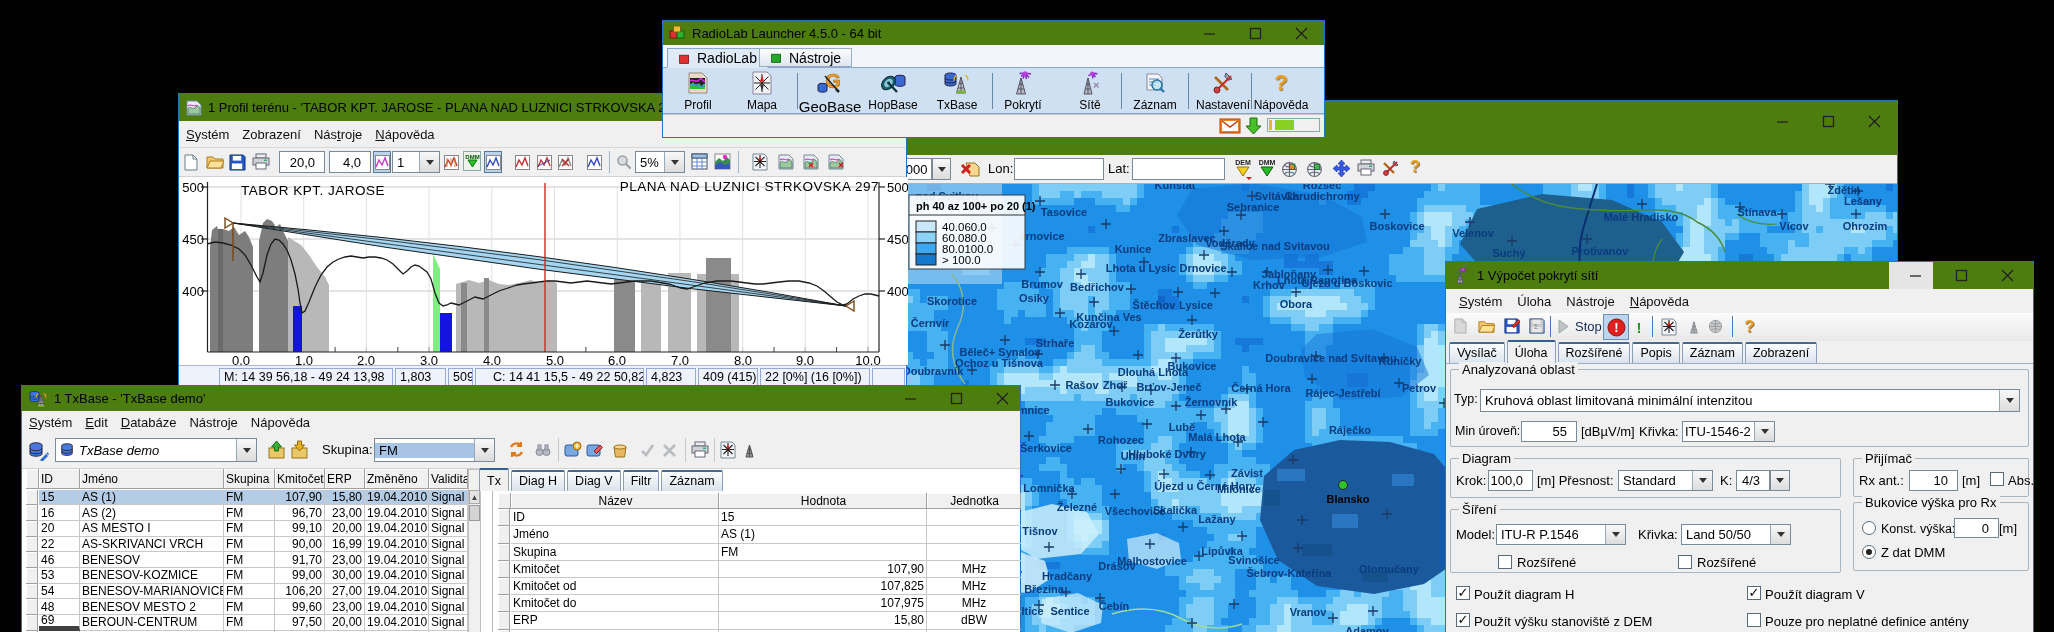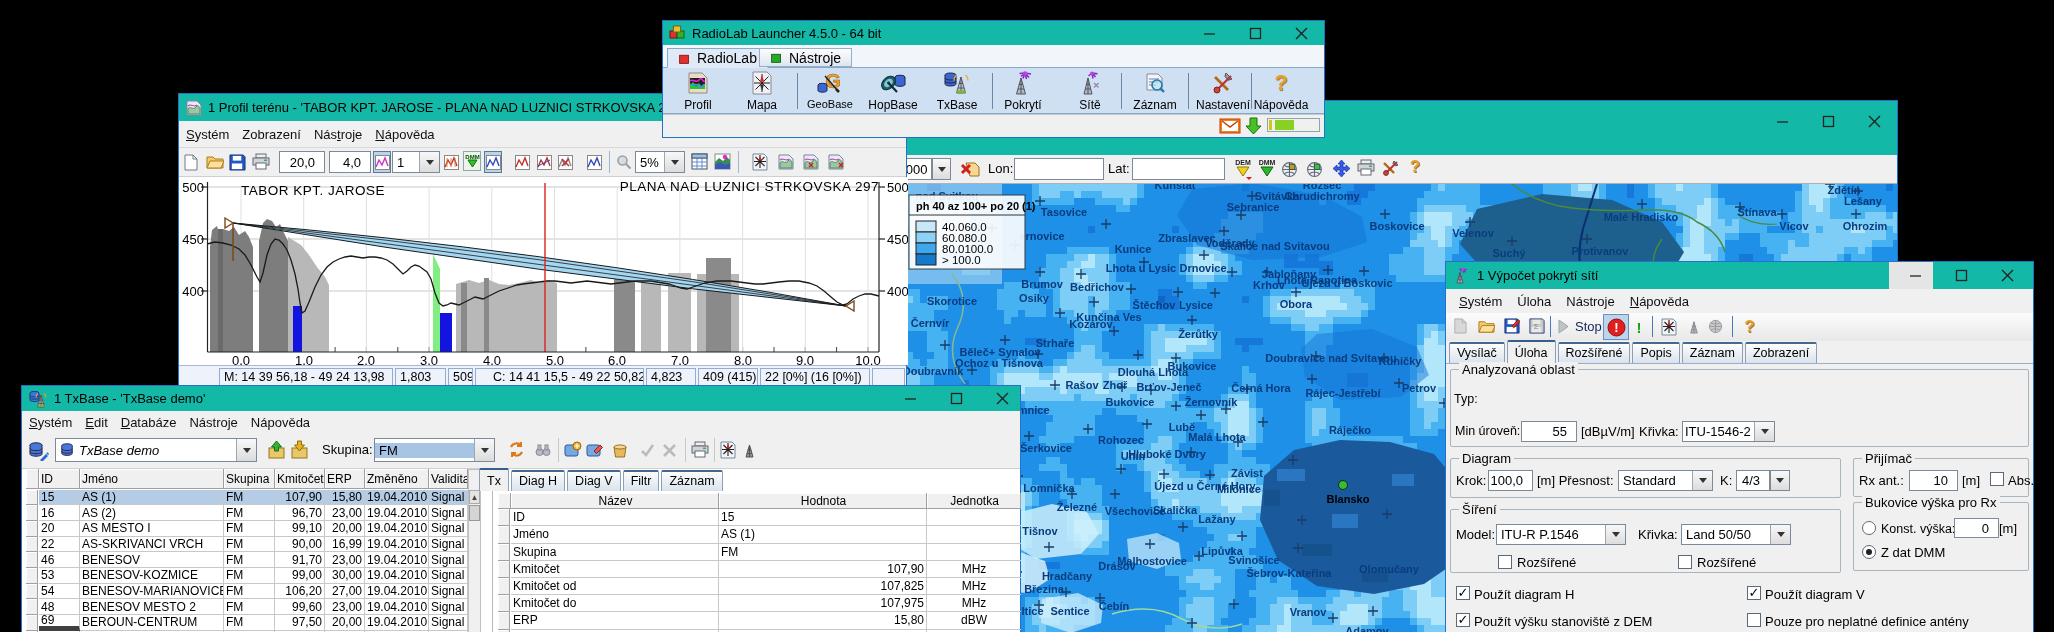--- a/index.html
+++ b/index.html
@@ -1,17 +1,17 @@
 <!DOCTYPE html>
 <html><head><meta charset="utf-8"><style>
 *{margin:0;padding:0;box-sizing:border-box}
 html,body{width:2054px;height:632px;background:#000;overflow:hidden;position:relative;
  font-family:"Liberation Sans",sans-serif;-webkit-font-smoothing:antialiased}
 .win{position:absolute;border:1px solid #2472c8;background:#f0f0f0}
-.tbar{position:absolute;left:0;right:0;top:0;background:#14b8a6;display:flex;align-items:center;color:#000}
+.tbar{position:absolute;left:0;right:0;top:0;background:#4d7c0f;display:flex;align-items:center;color:#000}
 .tbar .tt{font-size:13px;white-space:nowrap}
 .wbtns{position:absolute;top:0;display:flex}
 .wb{width:46px;height:100%;display:flex;align-items:center;justify-content:center}
 .menur{position:absolute;left:0;right:0;background:#f0f0f0;display:flex;align-items:center;font-size:13px;color:#101010}
 .menur span{margin-right:0;white-space:nowrap}
 .tbtn{position:absolute;display:flex;align-items:center;justify-content:center}
 .fld{position:absolute;background:#fff;border:1px solid #7a8a99;font-size:13px;color:#000;display:flex;align-items:center}
 .fld.num{justify-content:flex-end;padding-right:9px}
 .cmb{position:absolute;background:#fff;border:1px solid #7a8a99;font-size:13px;color:#000;display:flex;align-items:center}
 .cmb .tx{flex:1;padding-left:4px;white-space:nowrap;overflow:hidden}
@@ -2316,21 +2316,21 @@
       <div style="position:absolute;left:135px;top:2px;width:64px;height:43px;text-align:center">
 <div style="height:26px;display:flex;align-items:center;justify-content:center">
           <svg width="26" height="26" viewBox="0 0 26 26">
             <text x="16" y="18" font-size="20" font-weight="bold" fill="#f0a030" text-anchor="middle" stroke="#a06000" stroke-width="0.6">G</text>
             <ellipse cx="5.5" cy="15" rx="4.5" ry="1.7" fill="#3868d0" stroke="#224"></ellipse>
             <path d="M1,15 v5.5 c0,0.9 2,1.7 4.5,1.7 s4.5,-0.8 4.5,-1.7 v-5.5" fill="#3868d0" stroke="#224"></path>
             <path d="M8,6 L21,21" stroke="#222" stroke-width="1.5"></path>
             <path d="M19,19 l3,3" stroke="#222" stroke-width="2.5"></path>
           </svg>
         </div>
-<div style="font-size:11px;color:#000;margin-top:2px">GeoBase</div>
+<div style="font-size:15px;color:#000;margin-top:2px">GeoBase</div>
       </div>
       <div style="position:absolute;left:198px;top:2px;width:64px;height:43px;text-align:center">
 <div style="height:26px;display:flex;align-items:center;justify-content:center">
           <svg width="26" height="26" viewBox="0 0 26 26">
             <ellipse cx="20" cy="7" rx="5" ry="1.8" fill="#3868d0" stroke="#224"></ellipse>
             <path d="M15,7 v7.5 c0,1 2.2,1.8 5,1.8 s5,-0.8 5,-1.8 v-7.5" fill="#3868d0" stroke="#224"></path>
             <ellipse cx="8.5" cy="13" rx="8" ry="5.5" transform="rotate(-42 8.5 13)" fill="#16606e" stroke="#082e38"></ellipse>
             <ellipse cx="8.5" cy="13" rx="5" ry="3.4" transform="rotate(-42 8.5 13)" fill="#8cc4d2"></ellipse>
             <circle cx="8.5" cy="13" r="1.4" fill="#0a3844"></circle>
             <path d="M8.5,13 L17,22" stroke="#082e38" stroke-width="2.2"></path>
@@ -2773,20 +2773,24 @@
         <div class="tab">Záznam</div>
         <div class="tab">Zobrazení</div>
       </div>
     </div>
 <div style="position:absolute;left:0;right:0;top:101px;bottom:0;background:#f0f0f0;border-top:1px solid #9ab0c8"></div>
 <div style="position:absolute;left:0;right:0;top:0;bottom:0;pointer-events:none">
 <div class="grp" style="left:4px;top:107px;width:579px;height:78px">
         <b>Analyzovaná oblast</b>
       </div>
 <div class="lb" style="left:8px;top:130px;font-size:12.5px">Typ:</div>
+<div class="cmb" style="left:34px;top:127px;width:540px;height:23px">
+        <div class="tx">Kruhová oblast limitovaná minimální intenzitou</div>
+        <div class="ar"></div>
+      </div>
 <div class="lb" style="left:9px;top:162px;font-size:12.5px">Min úroveň:</div>
 <div class="fld num" style="left:75px;top:159px;width:56px;height:21px">55</div>
 <div class="lb" style="left:135px;top:162px">[dBµV/m]</div>
 <div class="lb" style="left:193px;top:162px">Křivka:</div>
 <div class="cmb" style="left:236px;top:159px;width:93px;height:21px">
         <div class="tx" style="padding-left:2px">ITU-1546-2</div>
         <div class="ar"></div>
       </div>
 
 <div class="grp" style="left:4px;top:196px;width:391px;height:40px">

